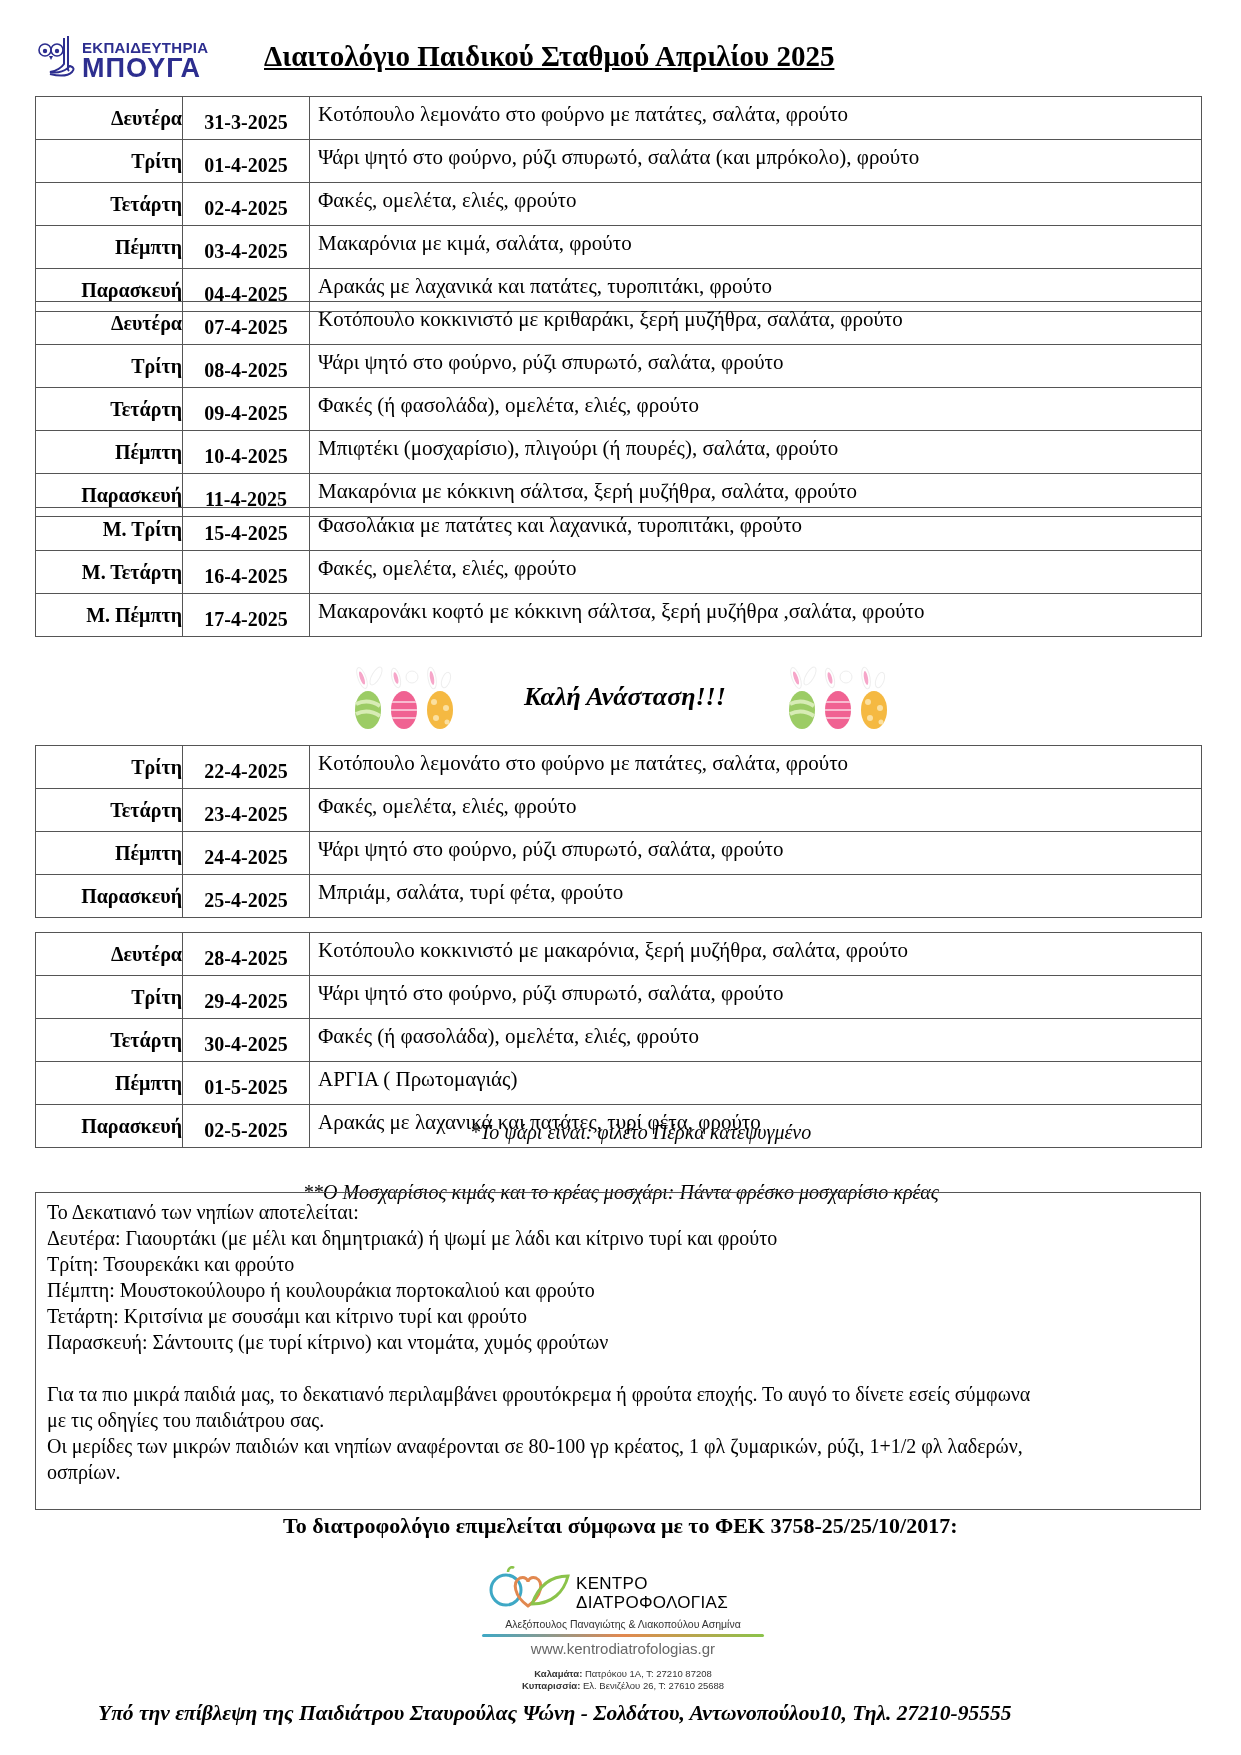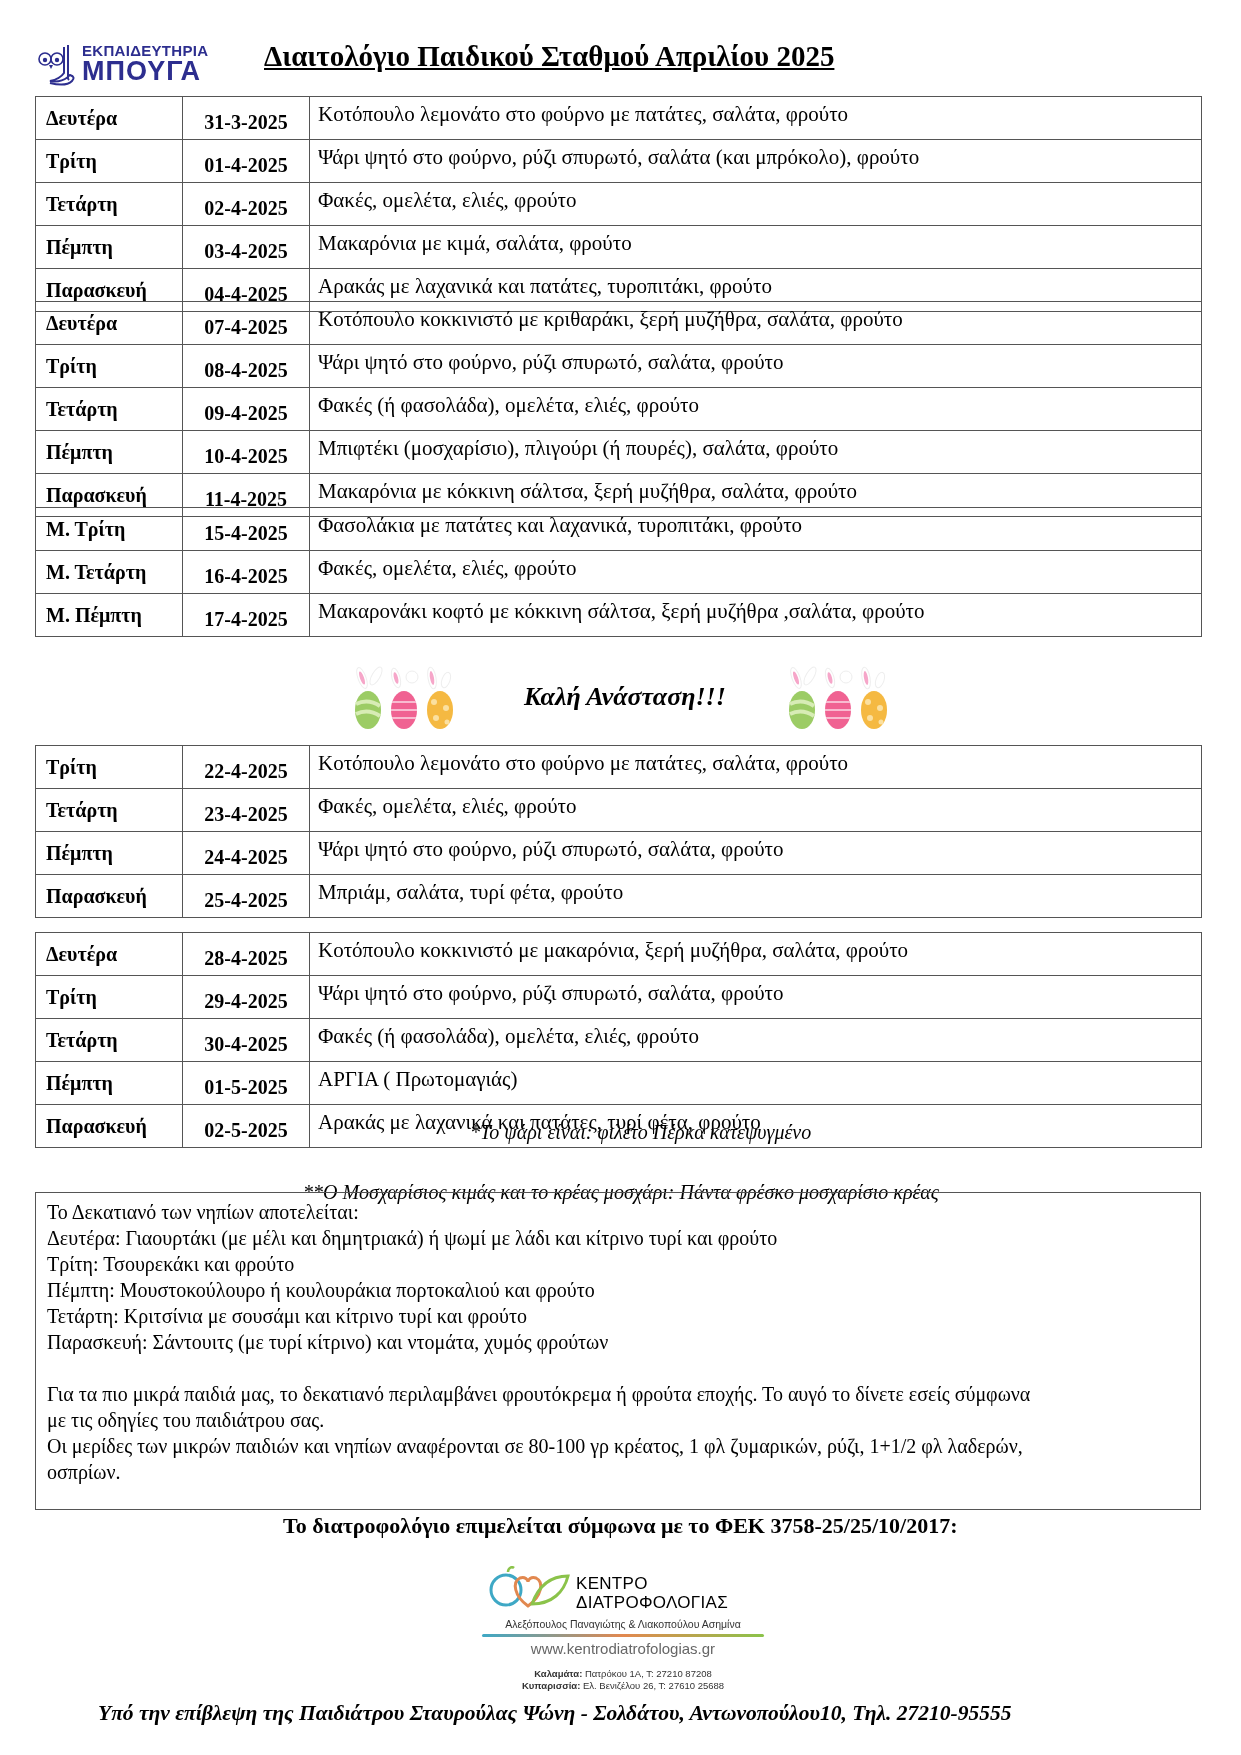--- a/index.html
+++ b/index.html
@@ -1,27 +1,27 @@
 <!DOCTYPE html>
 <html><head>
 <meta charset="utf-8">
 <style>
   html, body { margin:0; padding:0; background:#ffffff; }
   body { width:1241px; height:1755px; position:relative; font-family:"Liberation Serif", serif; color:#000; overflow:hidden; }
   .header { position:absolute; left:36px; top:30px; width:1170px; height:56px; }
-  .logo { position:absolute; left:0; top:13px; width:190px; height:52px; display:flex; align-items:flex-start; }
+  .logo { position:absolute; left:0; top:0; width:190px; height:52px; display:flex; align-items:flex-end; }
   .logo svg { width:40px; height:48px; }
   .logo-text { margin-left:6px; color:#2d2e8f; font-family:"Liberation Sans", sans-serif; font-weight:bold; line-height:1; }
   .logo-top { font-size:15px; letter-spacing:0.3px; }
   .logo-bottom { font-size:27px; letter-spacing:1px; }
   .title { position:absolute; left:228px; top:10px; font-size:29px; font-weight:bold; text-decoration:underline; white-space:nowrap; }
 
   table.menu { position:absolute; left:35px; width:1167px; border-collapse:collapse; table-layout:fixed; }
   table.menu td { border:1.5px solid #555; height:34px; padding:0 0 0 0; font-size:21px; vertical-align:middle; white-space:nowrap; overflow:hidden; }
-  table.menu td.day { width:136px; padding-left:10px; font-weight:bold; font-size:20px; }
+  table.menu td.day { width:136px; padding-left:10px; font-weight:bold; font-size:20px;text-align:right; }
   table.menu td.date { width:126px; text-align:center; font-weight:bold; font-size:20px; padding-top:8px; }
   table.menu td.meal { padding-left:8px; padding-bottom:8px; }
 
   .easter { position:absolute; top:664px; left:0; width:1241px; height:70px; }
   .eggs { position:absolute; top:0; width:110px; height:70px; }
   .easter-text { position:absolute; left:524px; top:18px; font-size:26px; font-weight:bold; font-style:italic; }
 
   .note { position:absolute; font-style:italic; font-size:20px; white-space:nowrap; }
   .snack-box { position:absolute; left:35px; top:1192px; width:1166px; height:318px; border:1.5px solid #555; box-sizing:border-box; padding:6px 0 0 11px; font-size:20px; line-height:26px; }
   .snack-box p { margin:0; white-space:nowrap; }

